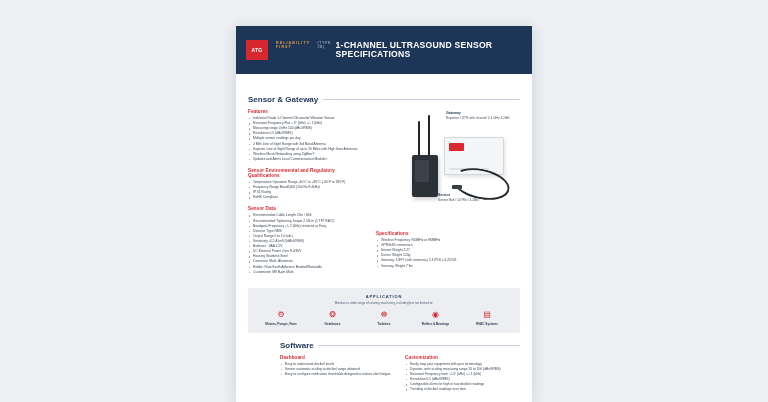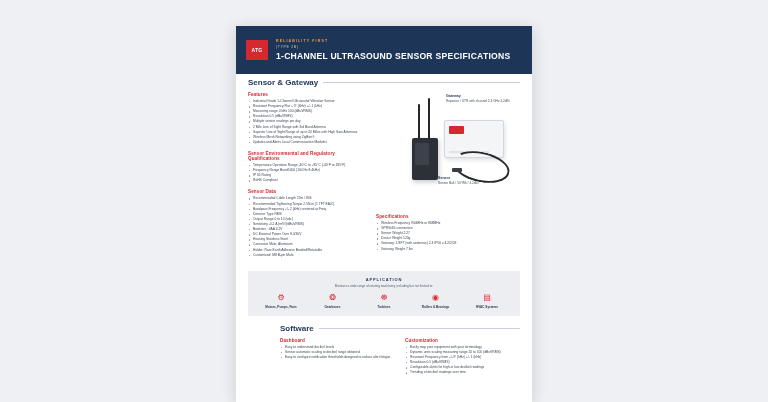--- a/index.html
+++ b/index.html
@@ -44,21 +44,21 @@
     flex: none;
   }
   .logo-text {
     color: #ffffff;
     font-size: 5px;
     font-weight: bold;
     letter-spacing: .3px;
   }
   .header-texts {
     display: flex;
-    flex-direction: column;
+    flex-direction: row;
     justify-content: center;
   }
   .kicker {
     color: #e9a13b;
     font-size: 3.6px;
     letter-spacing: 1.1px;
     font-weight: bold;
     margin-bottom: 2px;
   }
   .partno {
@@ -69,21 +69,21 @@
   }
   .doc-title {
     color: #ffffff;
     font-size: 8.6px;
     font-weight: bold;
     letter-spacing: .25px;
     line-height: 1;
   }
   
   .doc-body {
-    padding: 4px 12px 0 12px;
+    padding: 21px 12px 0 12px;
     box-sizing: border-box;
   }
   .section-head {
     display: flex;
     align-items: center;
     margin-bottom: 5px;
   }
   .section-head .st {
     color: #1d3557;
     font-size: 8px;

